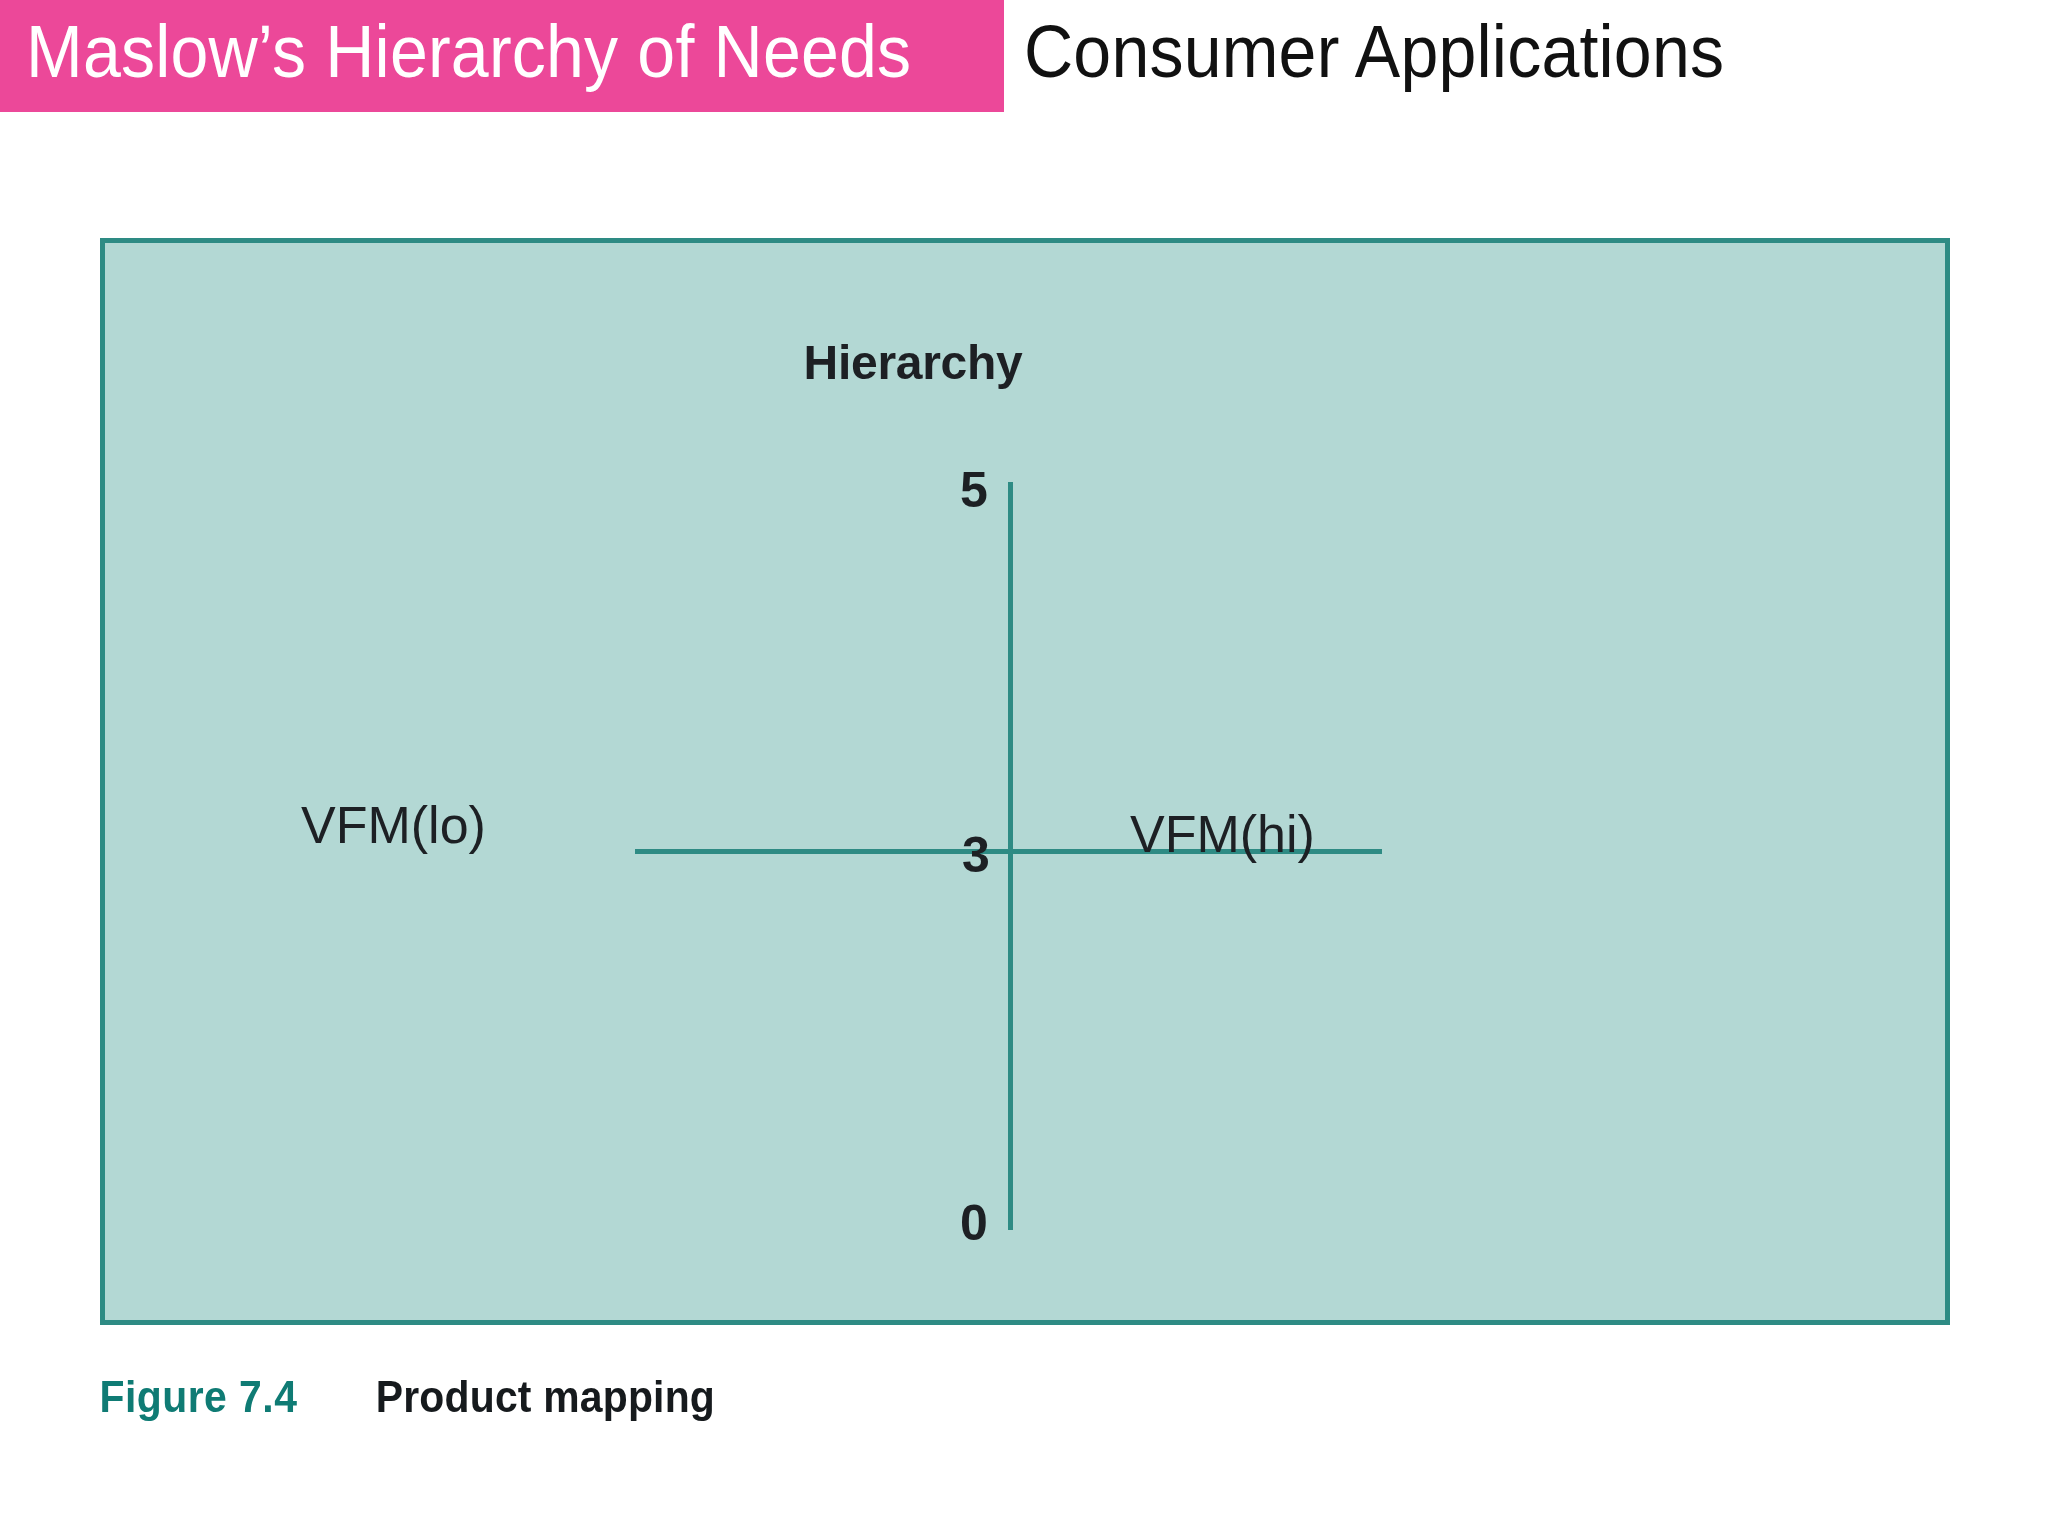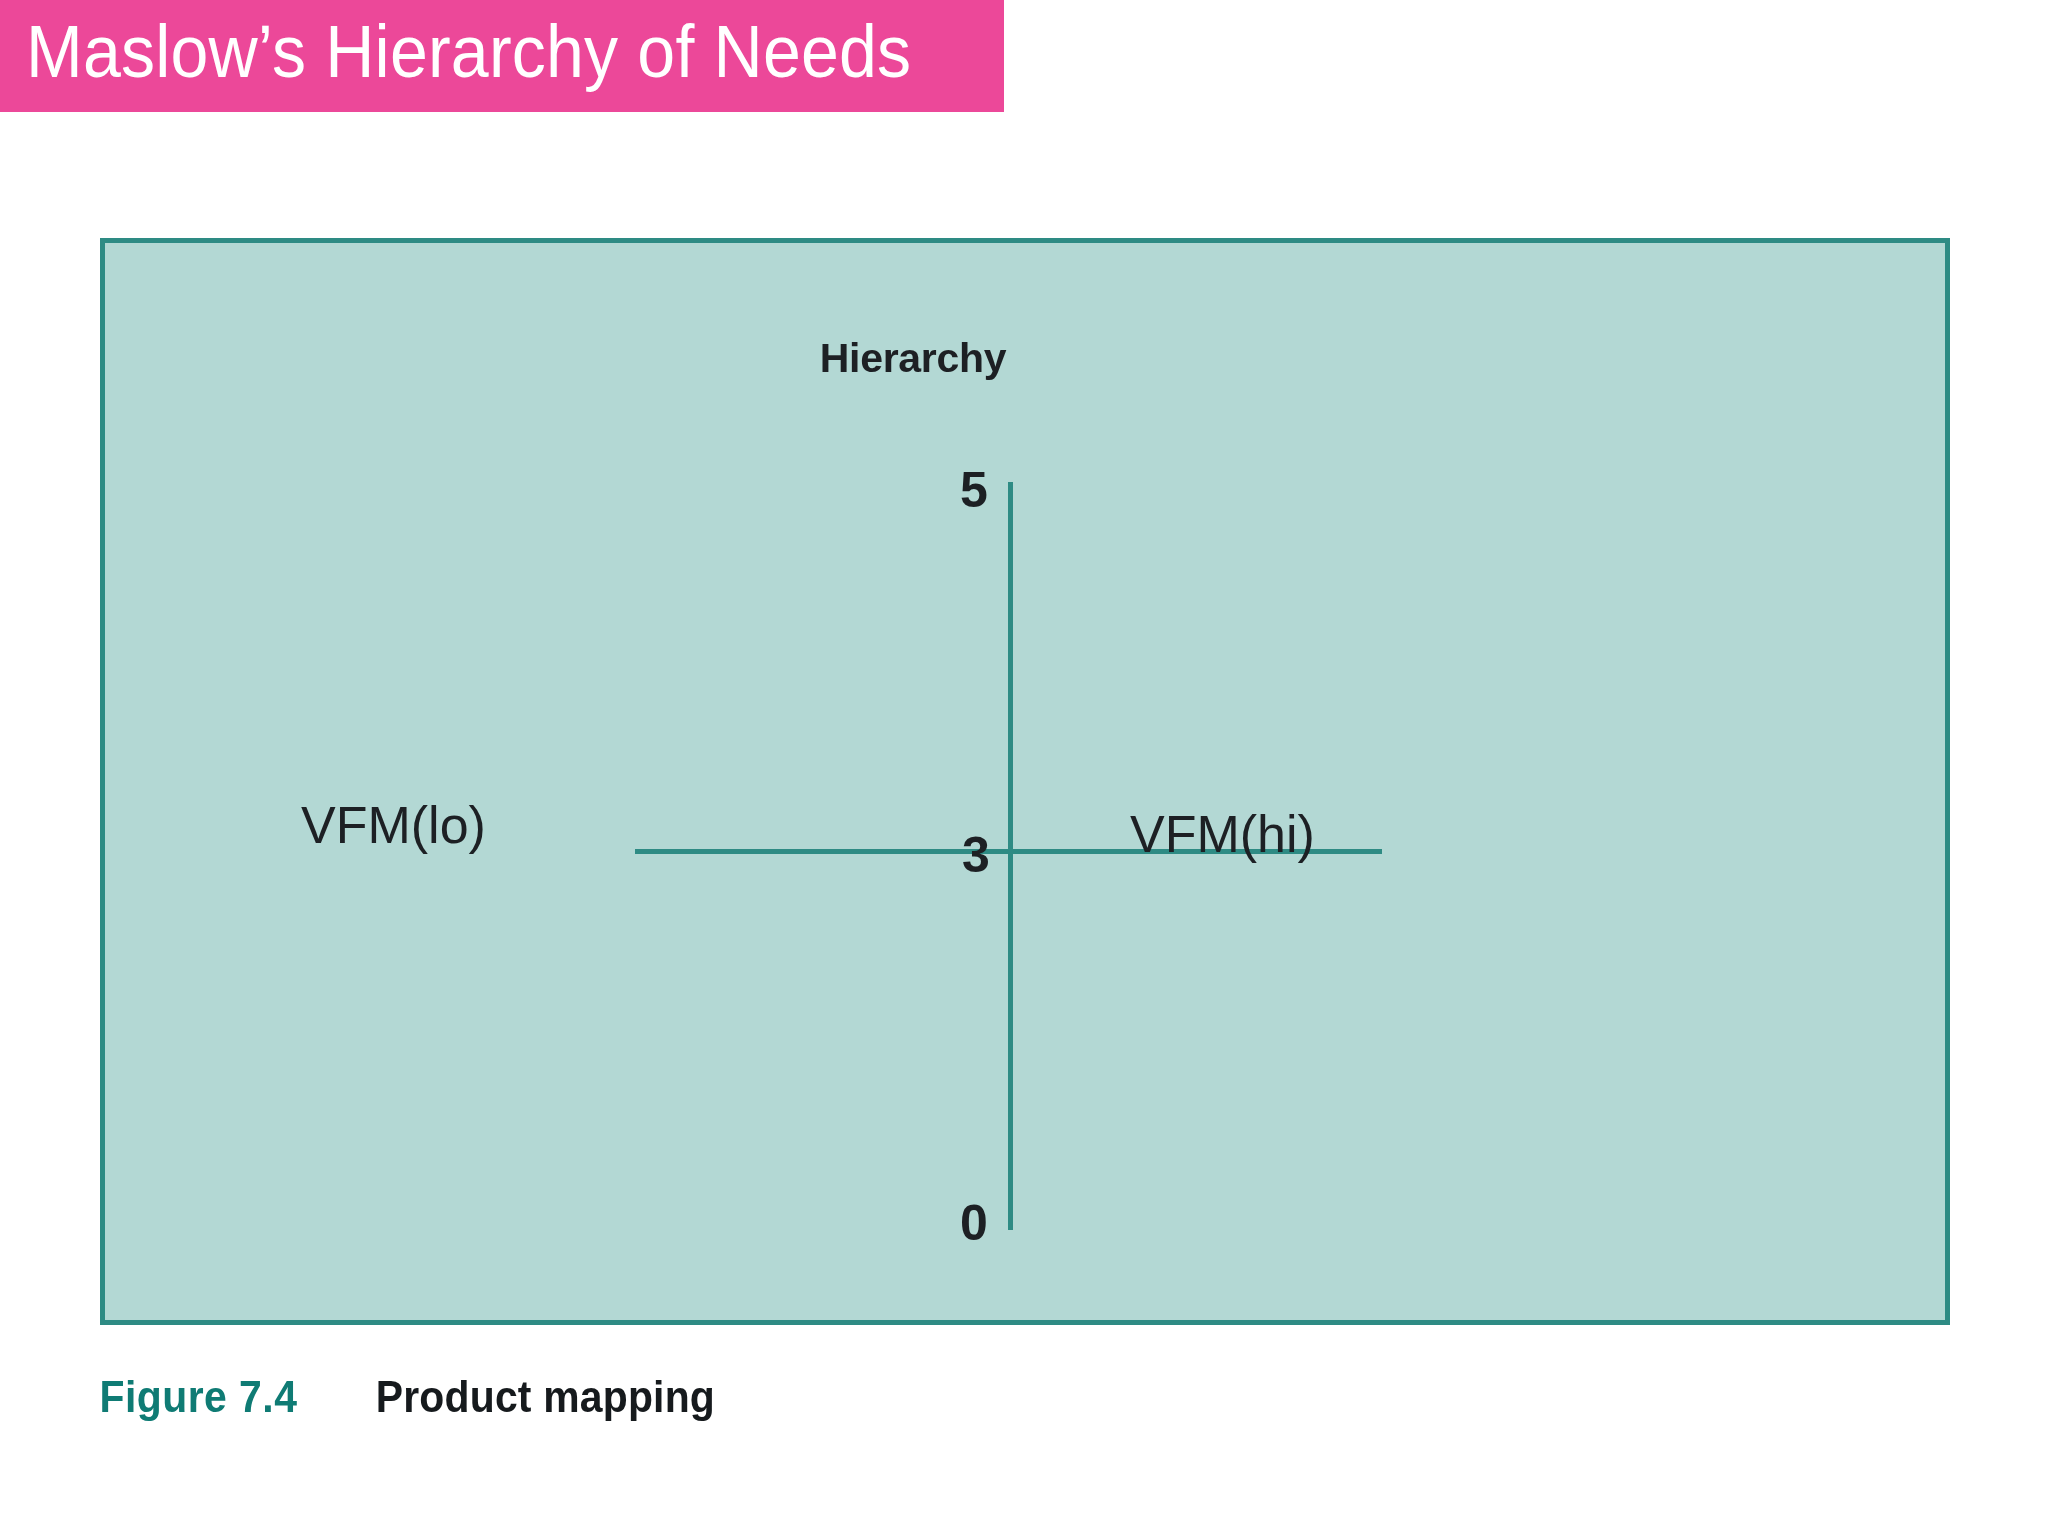--- a/index.html
+++ b/index.html
@@ -74,21 +74,21 @@
     background: #b3d8d4;
     border: 5px solid #2e8b84;
     box-sizing: border-box;
   }
   
   #chart-title-inner {
     position: absolute;
     left: 808px;   
     top: 92px;
     transform: translateX(-50%);
-    font-size: 41px;
+    font-size: 48px;
     font-weight: 700;
     color: #1d2024;
     letter-spacing: -0.3px;
     white-space: nowrap;
   }
 
   .axis-line {
     position: absolute;
     background: #2e8b84;
   }
@@ -155,20 +155,23 @@
     transform-origin: left baseline;
   }
 </style>
 </head>
 <body>
 
 <div id="slide-header">
   <div id="header-highlight">
     <span class="htext">Maslow’s Hierarchy of Needs</span>
   </div>
+  <div id="header-rest">
+    <span class="htext">Consumer Applications</span>
+  </div>
 </div>
 
 <div id="figure-panel">
 
   <div id="chart-title-inner">Hierarchy</div>
 
   <div id="v-axis" class="axis-line"></div>
   <div id="h-axis" class="axis-line"></div>
 
   <div id="tick-5" class="axis-tick-label">5</div>

